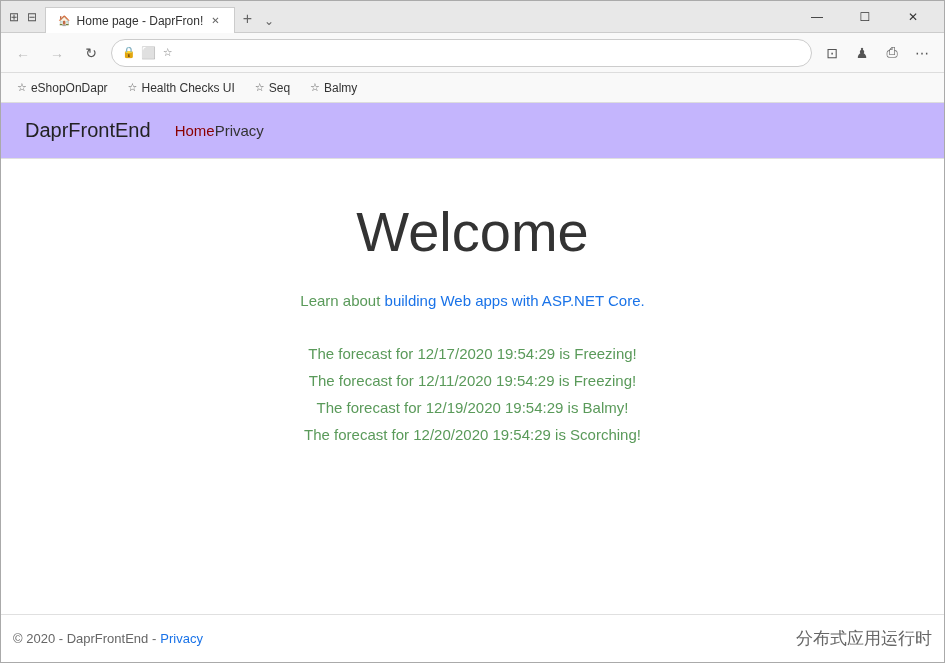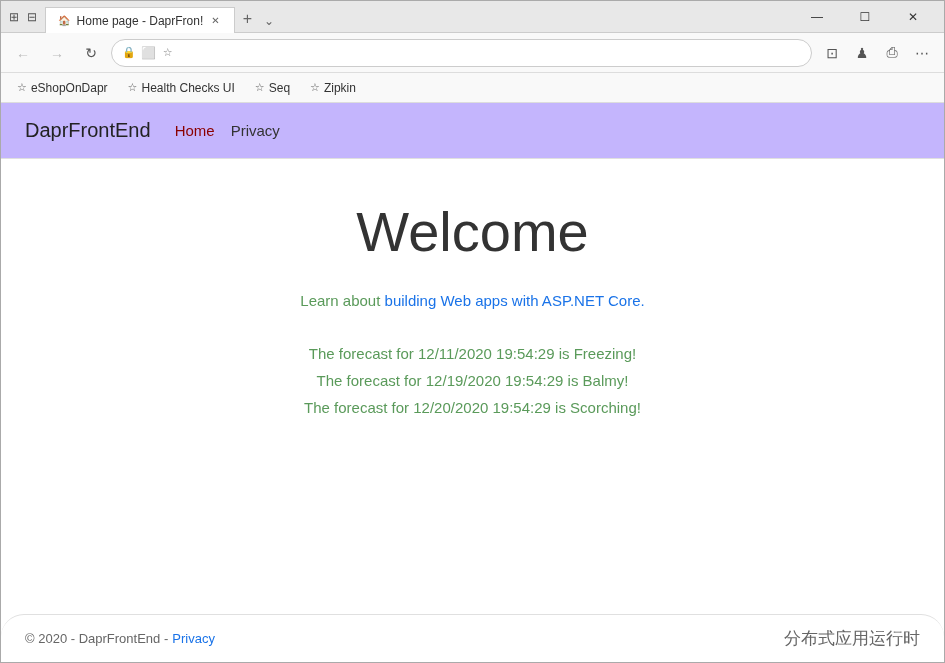--- a/index.html
+++ b/index.html
@@ -187,21 +187,21 @@
       gap: 24px;
     }
     .app-brand {
       font-size: 20px;
       font-weight: 500;
       color: #222;
       text-decoration: none;
     }
     .app-nav-links {
       display: flex;
-      gap: 16px;
+      gap: 0;
       list-style: none;
     }
     .app-nav-link {
       font-size: 15px;
       color: #333;
       text-decoration: none;
       cursor: pointer;
     }
     .app-nav-link.home { color: #8b0000; }
 
@@ -235,24 +235,23 @@
     }
 
     
     .app-footer {
       background: #fff;
       border-top: 1px solid #e0e0e0;
       height: 48px;
       display: flex;
       align-items: center;
       justify-content: space-between;
-      padding: 0 24px;
+      padding: 0 12px;
       font-size: 13px;
       color: #666;
-      border-radius: 23px;
     }
     .footer-left {
       display: flex;
       gap: 4px;
       align-items: center;
     }
     .footer-privacy {
       color: #1a73e8;
       text-decoration: none;
       cursor: pointer;
@@ -313,39 +312,40 @@
     <div class="bookmark-item">
       <span class="bookmark-star">☆</span>
       <span>Health Checks UI</span>
     </div>
     <div class="bookmark-item">
       <span class="bookmark-star">☆</span>
       <span>Seq</span>
     </div>
     <div class="bookmark-item">
       <span class="bookmark-star">☆</span>
-      <span>Zipkin</span>
+      <span>Balmy</span>
     </div>
   </div>
 
   <div class="page-content">
 
     <nav class="app-navbar">
       <span class="app-brand">DaprFrontEnd</span>
       <ul class="app-nav-links">
         <li><a class="app-nav-link home">Home</a></li>
         <li><a class="app-nav-link">Privacy</a></li>
       </ul>
     </nav>
 
     <div class="main-content">
       <h1 class="welcome-title">Welcome</h1>
       <p class="subtitle-text">
         <span>Learn about </span><a>building Web apps with ASP.NET Core.</a>
       </p>
+      <p class="forecast-item">The forecast for 12/17/2020 19:54:29 is Freezing!</p>
       <p class="forecast-item">The forecast for 12/11/2020 19:54:29 is Freezing!</p>
       <p class="forecast-item">The forecast for 12/19/2020 19:54:29 is Balmy!</p>
       <p class="forecast-item">The forecast for 12/20/2020 19:54:29 is Scorching!</p>
     </div>
 
     <footer class="app-footer">
       <div class="footer-left">
         <span>© 2020 - DaprFrontEnd -</span>
         <a class="footer-privacy">Privacy</a>
       </div>

